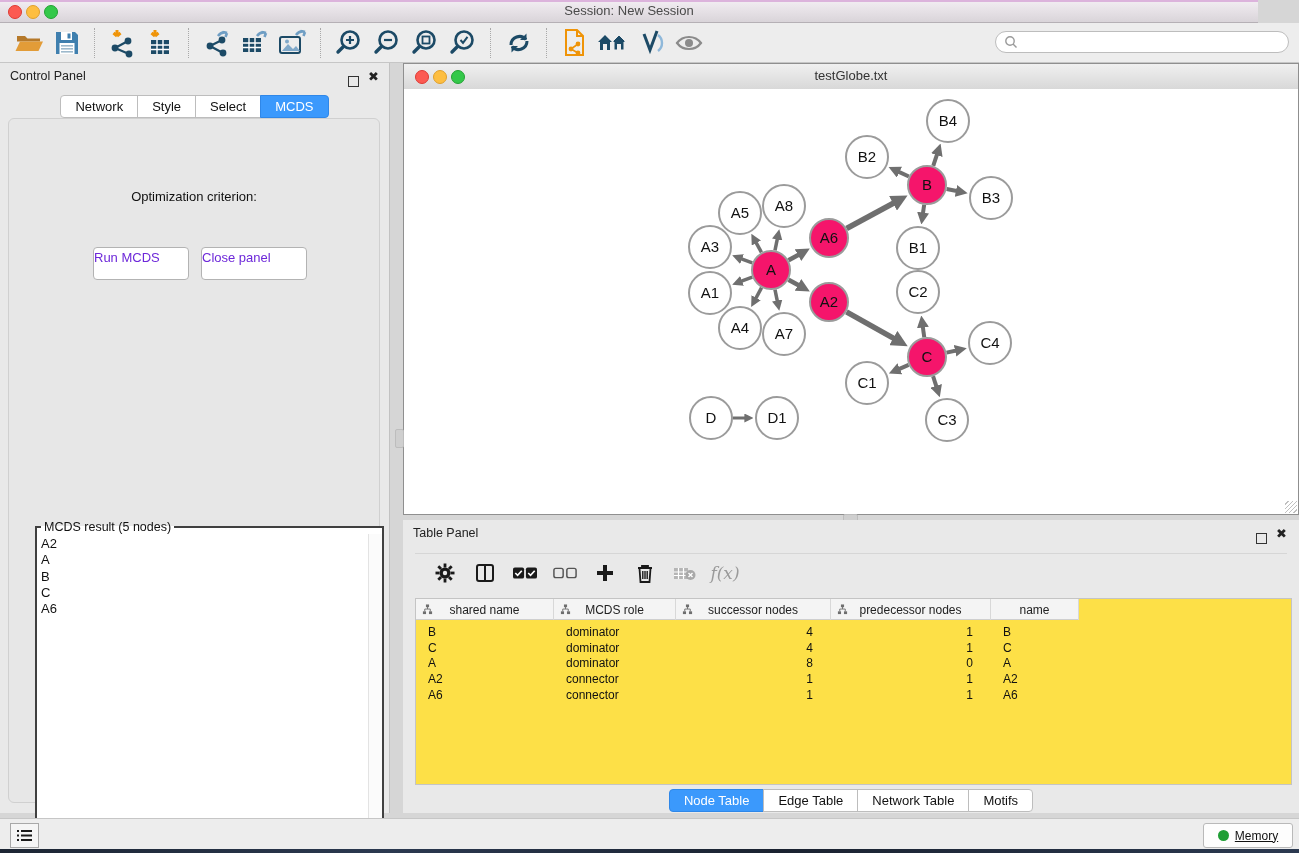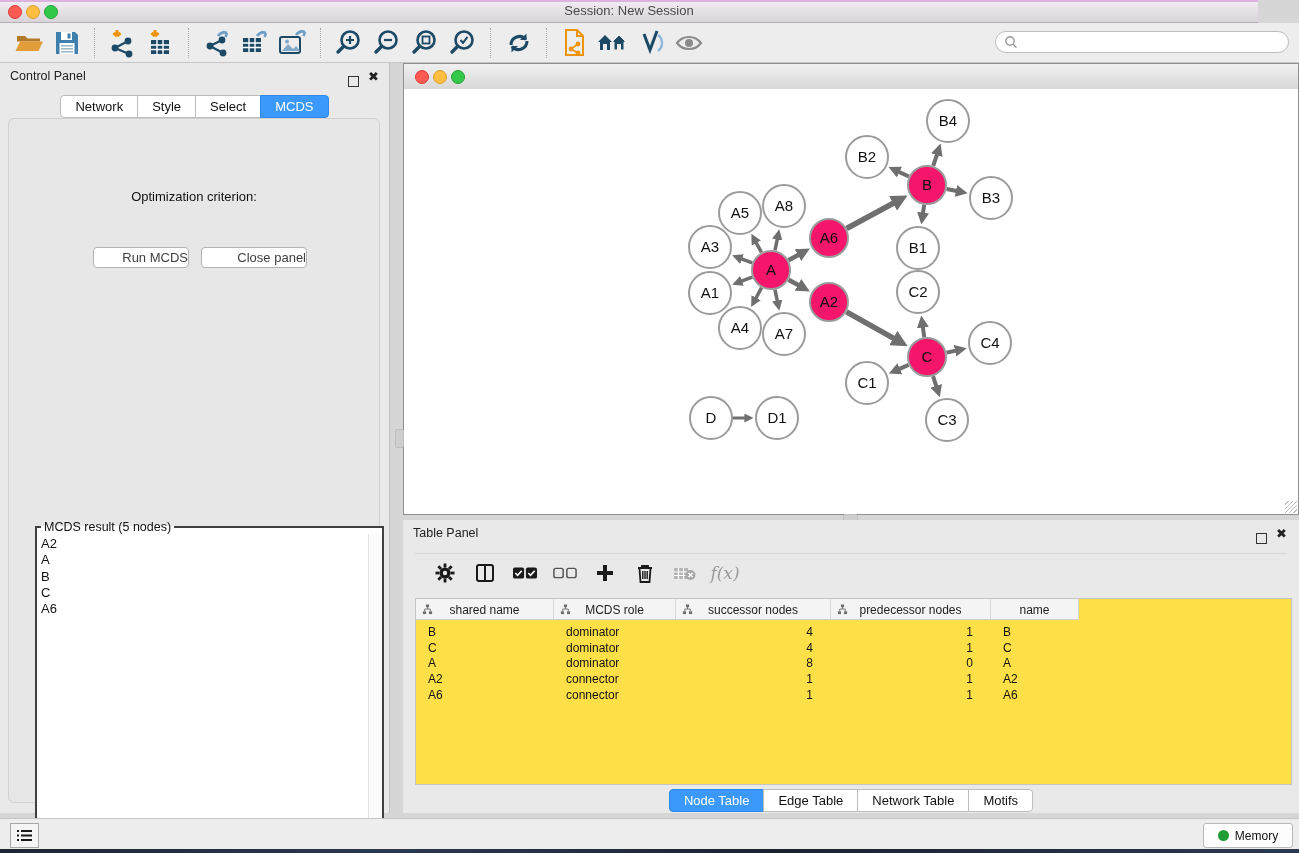--- a/index.html
+++ b/index.html
@@ -35,22 +35,22 @@
   .seg:last-child{border-radius:0 4px 4px 0;}
   .seg.active{background:#3b99fc;border-color:#2f87e8;color:#fff;}
   .cp-box{position:absolute;left:8px;top:55px;width:372px;height:685px;background:#e7e7e7;
     border:1px solid #d0d0d0;border-radius:6px;box-sizing:border-box;}
   .opt-label{position:absolute;left:0;width:100%;top:70px;text-align:center;font-size:13px;color:#111;}
   .dropdown{position:absolute;left:43px;top:93px;width:313px;height:23px;background:#fff;border:1px solid #b3b3b3;
     border-radius:4px;box-sizing:border-box;display:flex;align-items:center;}
   .dropdown .val{flex:1;padding-left:8px;font-size:13px;white-space:nowrap;overflow:hidden;}
   .dd-step{width:19px;height:21px;background:linear-gradient(#59a7fb,#3188f5);border-radius:0 3px 3px 0;
     display:flex;flex-direction:column;align-items:center;justify-content:center;color:#fff;font-size:7px;line-height:5px;}
-  .btn{position:absolute;top:128px;height:21px;background:#fff;border:1px solid #b3b3b3;border-radius:4px;
-    font-size:13px;color:#404040;text-align:right;line-height:20px;box-sizing:border-box;}
+  .btn{position:absolute;top:128px;height:33px;background:#fff;border:1px solid #b3b3b3;border-radius:4px;
+    font-size:13px;color:#6d28d9;text-align:left;line-height:20px;box-sizing:border-box;}
   fieldset.result{position:absolute;left:10px;top:385px;width:345px;height:330px;border:2px solid #404040;
     margin:16px;padding:0;background:#fff;}
   fieldset.result legend{font-size:12.5px;color:#111;margin-left:4px;padding:0 3px;background:transparent;}
   .result-list{position:absolute;left:0;top:0;right:13px;bottom:0;padding:2px 0 0 4px;font-size:13px;line-height:16.3px;color:#111;overflow:hidden;}
   .result-scroll{position:absolute;top:0;right:0;width:13px;height:100%;background:#fbfbfb;border-left:1px solid #e3e3e3;}
   
   .netwin{position:absolute;left:403px;top:63px;width:896px;height:452px;background:#fff;
     border:1px solid #8f8f8f;box-sizing:border-box;}
   .netwin .nw-title{position:relative;height:25px;background:linear-gradient(#f0f0f0,#d8d8d8);
     border-bottom:1px solid #b2b2b2;}
@@ -75,21 +75,21 @@
      gap:6px;font-size:12px;color:#222;box-sizing:border-box;position:relative;}
   .th .tree{position:absolute;left:6px;top:5px;}
   .trow{position:absolute;left:0;height:15.7px;display:flex;font-size:12px;color:#111;}
   .td{box-sizing:border-box;padding-top:1px;}
   .bottom-tabs{position:absolute;left:0;top:269px;width:100%;display:flex;justify-content:center;}
   
   .statusbar{position:absolute;left:0;top:818px;width:1299px;height:31px;background:#ededed;border-top:1px solid #c6c6c6;}
   .list-btn{position:absolute;left:10px;top:4px;width:27px;height:23px;background:#f5f5f5;border:1px solid #a8a8a8;
     display:flex;align-items:center;justify-content:center;}
   .mem-btn{position:absolute;right:6px;top:4px;width:88px;height:23px;background:#fdfdfd;border:1px solid #b9b9b9;
-    border-radius:3px;display:flex;align-items:center;justify-content:center;gap:6px;font-size:12px;color:#111;}
+    border-radius:3px;display:flex;align-items:center;justify-content:center;gap:6px;font-size:12px;color:#111;text-decoration:underline;}
   .mem-dot{width:11px;height:11px;border-radius:50%;background:#1f9e35;}
   .bottom-strip{position:absolute;left:0;top:849px;width:1299px;height:4px;
     background:linear-gradient(90deg,#1c2533,#2b3950 30%,#1a2230 60%,#2b3950);}
 </style>
 </head>
 <body>
 
 <div class="titlebar">
   <span class="tl red"></span>
   <span class="tl yellow"></span>
@@ -265,20 +265,21 @@
       </div>
     </fieldset>
   </div>
 </div>
 
 <div class="netwin">
   <div class="nw-title">
     <span class="tl red"></span>
     <span class="tl yellow"></span>
     <span class="tl green"></span>
+    <div class="title">testGlobe.txt</div>
   </div>
   <div class="canvas">
     <svg id="graph-svg" width="894" height="425">
         <defs>
           <marker id="arr" viewBox="0 0 3 3" refX="1.2" refY="1.5" markerWidth="3" markerHeight="3" orient="auto" markerUnits="strokeWidth">
             <path d="M0,0 L3,1.5 L0,3 z" fill="#6f6f6f"></path>
           </marker>
         </defs>
         <line x1="357.4445610618003" y1="163.43032195234252" x2="350.33315840729955" y2="150.3545170714862" stroke="#6f6f6f" stroke-width="3.5" marker-end="url(#arr)"></line>
         <line x1="370.9811984858021" y1="161.40025360835892" x2="374.02820227129683" y2="146.39961958746161" stroke="#6f6f6f" stroke-width="3.5" marker-end="url(#arr)"></line>

